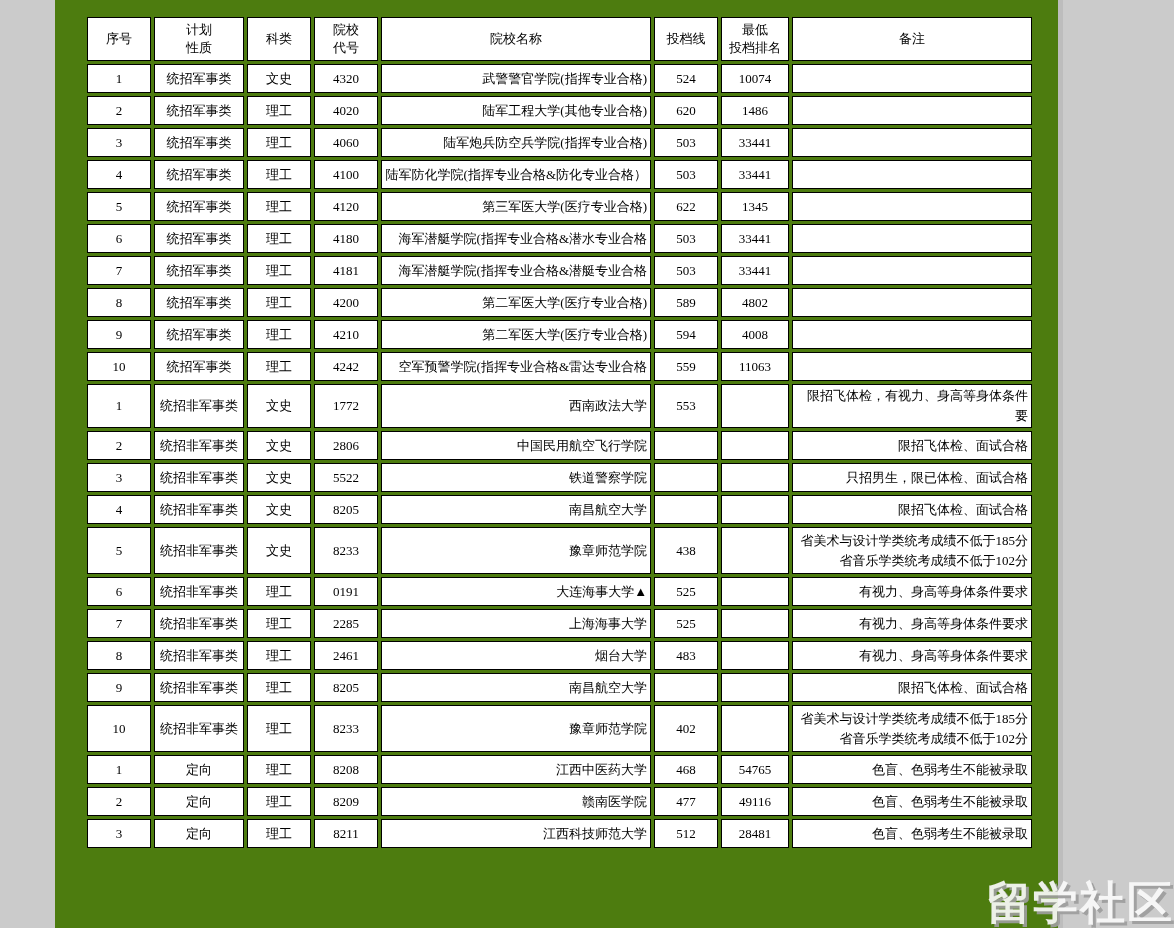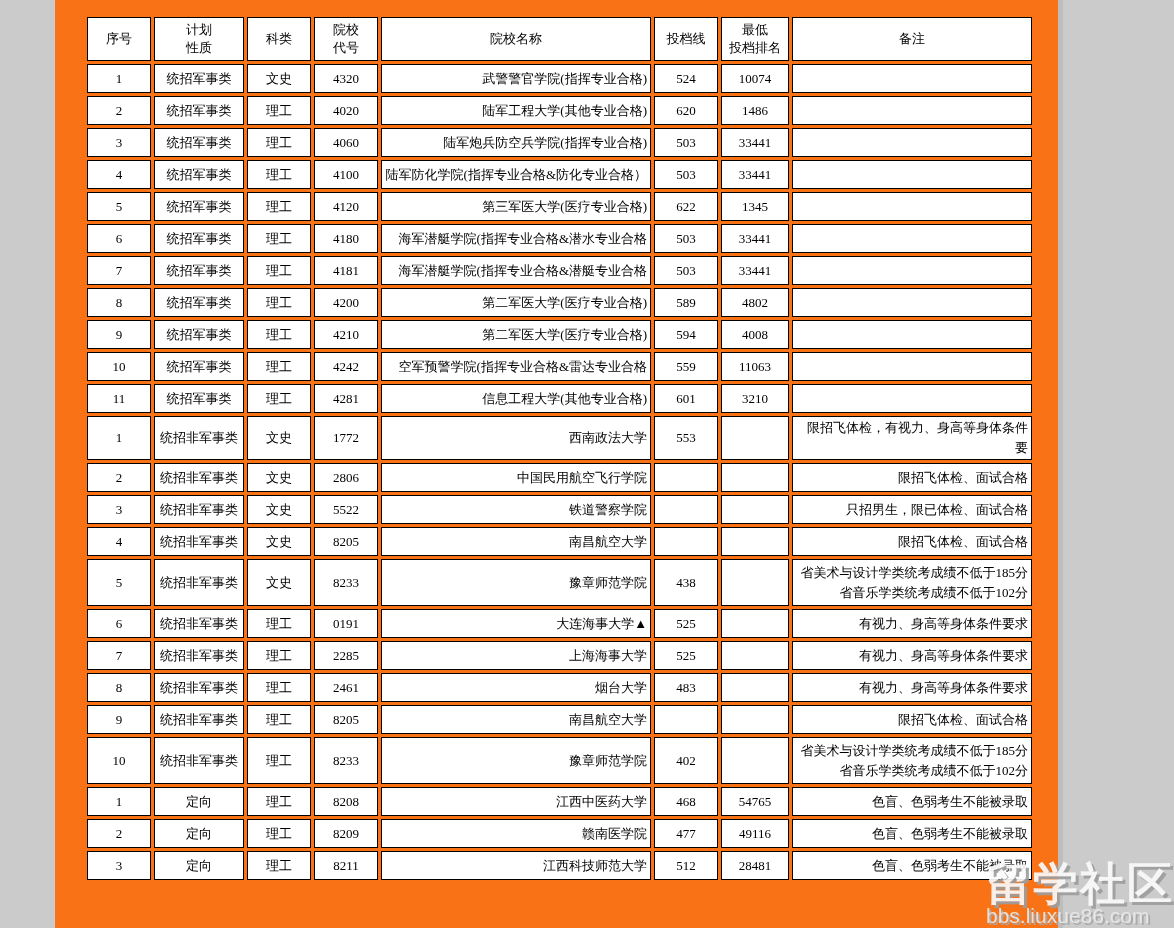--- a/index.html
+++ b/index.html
@@ -8,21 +8,21 @@
     position: relative;
     background: #cbcbcb;
     overflow: hidden;
     font-family: "Liberation Serif", serif;
     color: #000;
   }
   .paper {
     position: absolute;
     left: 55px; top: 0;
     width: 1003px; height: 928px;
-    background: #f97316;
+    background: #4d7c0f;
   }
   .paper-edge {
     position: absolute;
     left: 1058px; top: 0;
     width: 5px; height: 928px;
     background: #bdbdbd;
   }
   table.doc-table {
     border-collapse: separate;
     border-spacing: 3px;
@@ -194,30 +194,20 @@
           <td class="center">10</td>
           <td class="center">统招军事类</td>
           <td class="center">理工</td>
           <td class="center">4242</td>
           <td class="left">空军预警学院(指挥专业合格&amp;雷达专业合格</td>
           <td class="center">559</td>
           <td class="center">11063</td>
           <td class="left remark"></td>
         </tr>
         <tr>
-          <td class="center">11</td>
-          <td class="center">统招军事类</td>
-          <td class="center">理工</td>
-          <td class="center">4281</td>
-          <td class="left">信息工程大学(其他专业合格)</td>
-          <td class="center">601</td>
-          <td class="center">3210</td>
-          <td class="left remark"></td>
-        </tr>
-        <tr>
           <td class="center">1</td>
           <td class="center">统招非军事类</td>
           <td class="center">文史</td>
           <td class="center">1772</td>
           <td class="left">西南政法大学</td>
           <td class="center">553</td>
           <td class="center"></td>
           <td class="left remark">限招飞体检，有视力、身高等身体条件要</td>
         </tr>
         <tr>
@@ -343,14 +333,13 @@
           <td class="left remark">色盲、色弱考生不能被录取</td>
         </tr>
       </tbody>
   </table>
 </div>
 
 <div class="paper-edge"></div>
 
 <div class="watermark">
   <div class="wm-title">留学社区</div>
-  <div class="wm-url">bbs.liuxue86.com</div>
 </div>
 
 </body></html>

